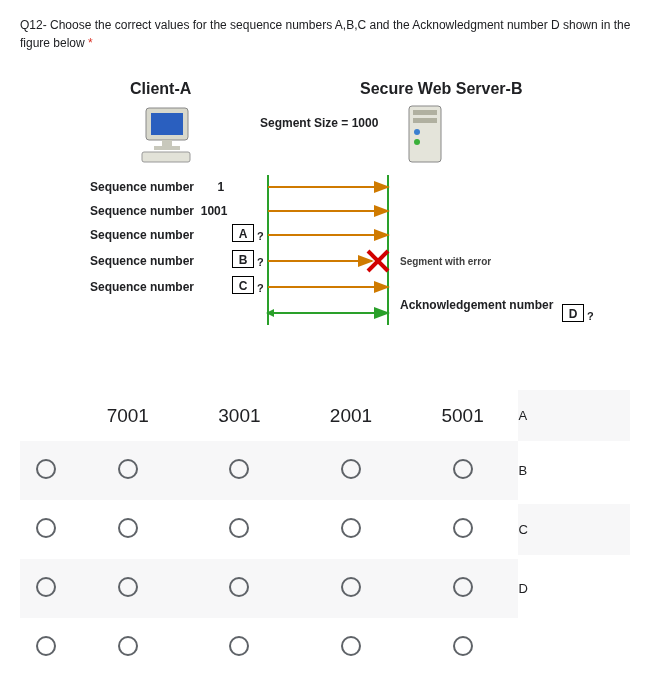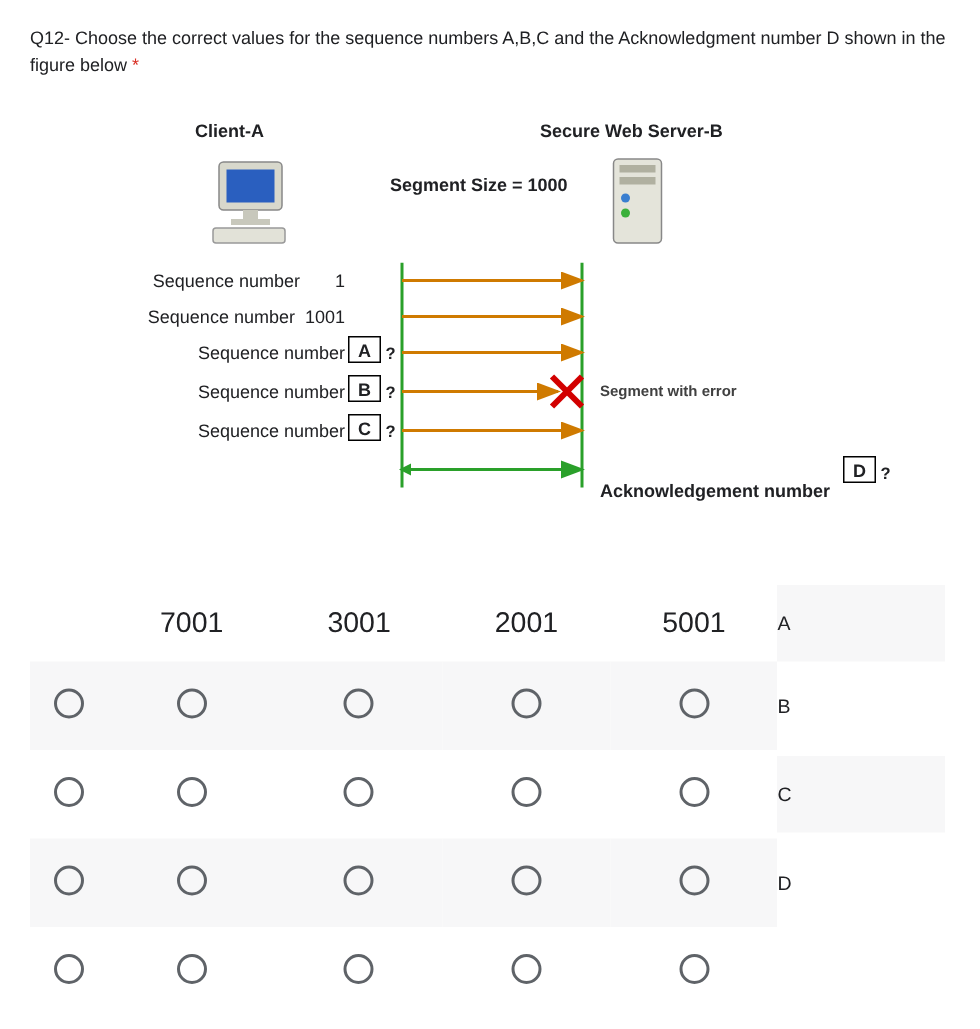--- a/index.html
+++ b/index.html
@@ -17,43 +17,43 @@
   position: relative;
   width: 560px;
   height: 290px;
   margin-left: 40px;
   margin-bottom: 20px;
 }
 .client-label, .server-label {
   position: absolute;
   top: 0;
   font-weight: bold;
-  font-size: 12px;
+  font-size: 16px;
   text-align: right;
 }
 .client-label { left: 70px; }
 .server-label { left: 300px; }
 
 .pc-svg { position: absolute; left: 80px; top: 24px; }
 .server-svg { position: absolute; left: 345px; top: 24px; }
 
 .seg-info {
   position: absolute;
   left: 200px;
   top: 34px;
   font-size: 12px;
   font-weight: bold;
   line-height: 1.5;
 }
 
 .seq-label {
   position: absolute;
   font-size: 12px;
-  font-weight: normal;
-  text-align: right;
+  font-weight: bold;
+  text-align: left;
   width: 140px;
 }
 .seq-label.l1 { left: 30px; top: 100px; }
 .seq-label.l2 { left: 30px; top: 124px; }
 .seq-label.l3 { left: 30px; top: 148px; }
 .seq-label.l4 { left: 30px; top: 174px; }
 .seq-label.l5 { left: 30px; top: 200px; }
 
 .box {
   position: absolute;
@@ -86,21 +86,21 @@
   position: absolute;
   left: 340px;
   top: 176px;
   font-size: 10px;
   font-weight: bold;
   color: #404040;
 }
 .ack-label {
   position: absolute;
   left: 340px;
-  top: 240px;
+  top: 218px;
   font-size: 12px;
   font-weight: bold;
 }
 
 
 .answers {
   display: grid;
   grid-template-columns: 52px repeat(5, 1fr);
   align-items: center;
   text-align: center;

